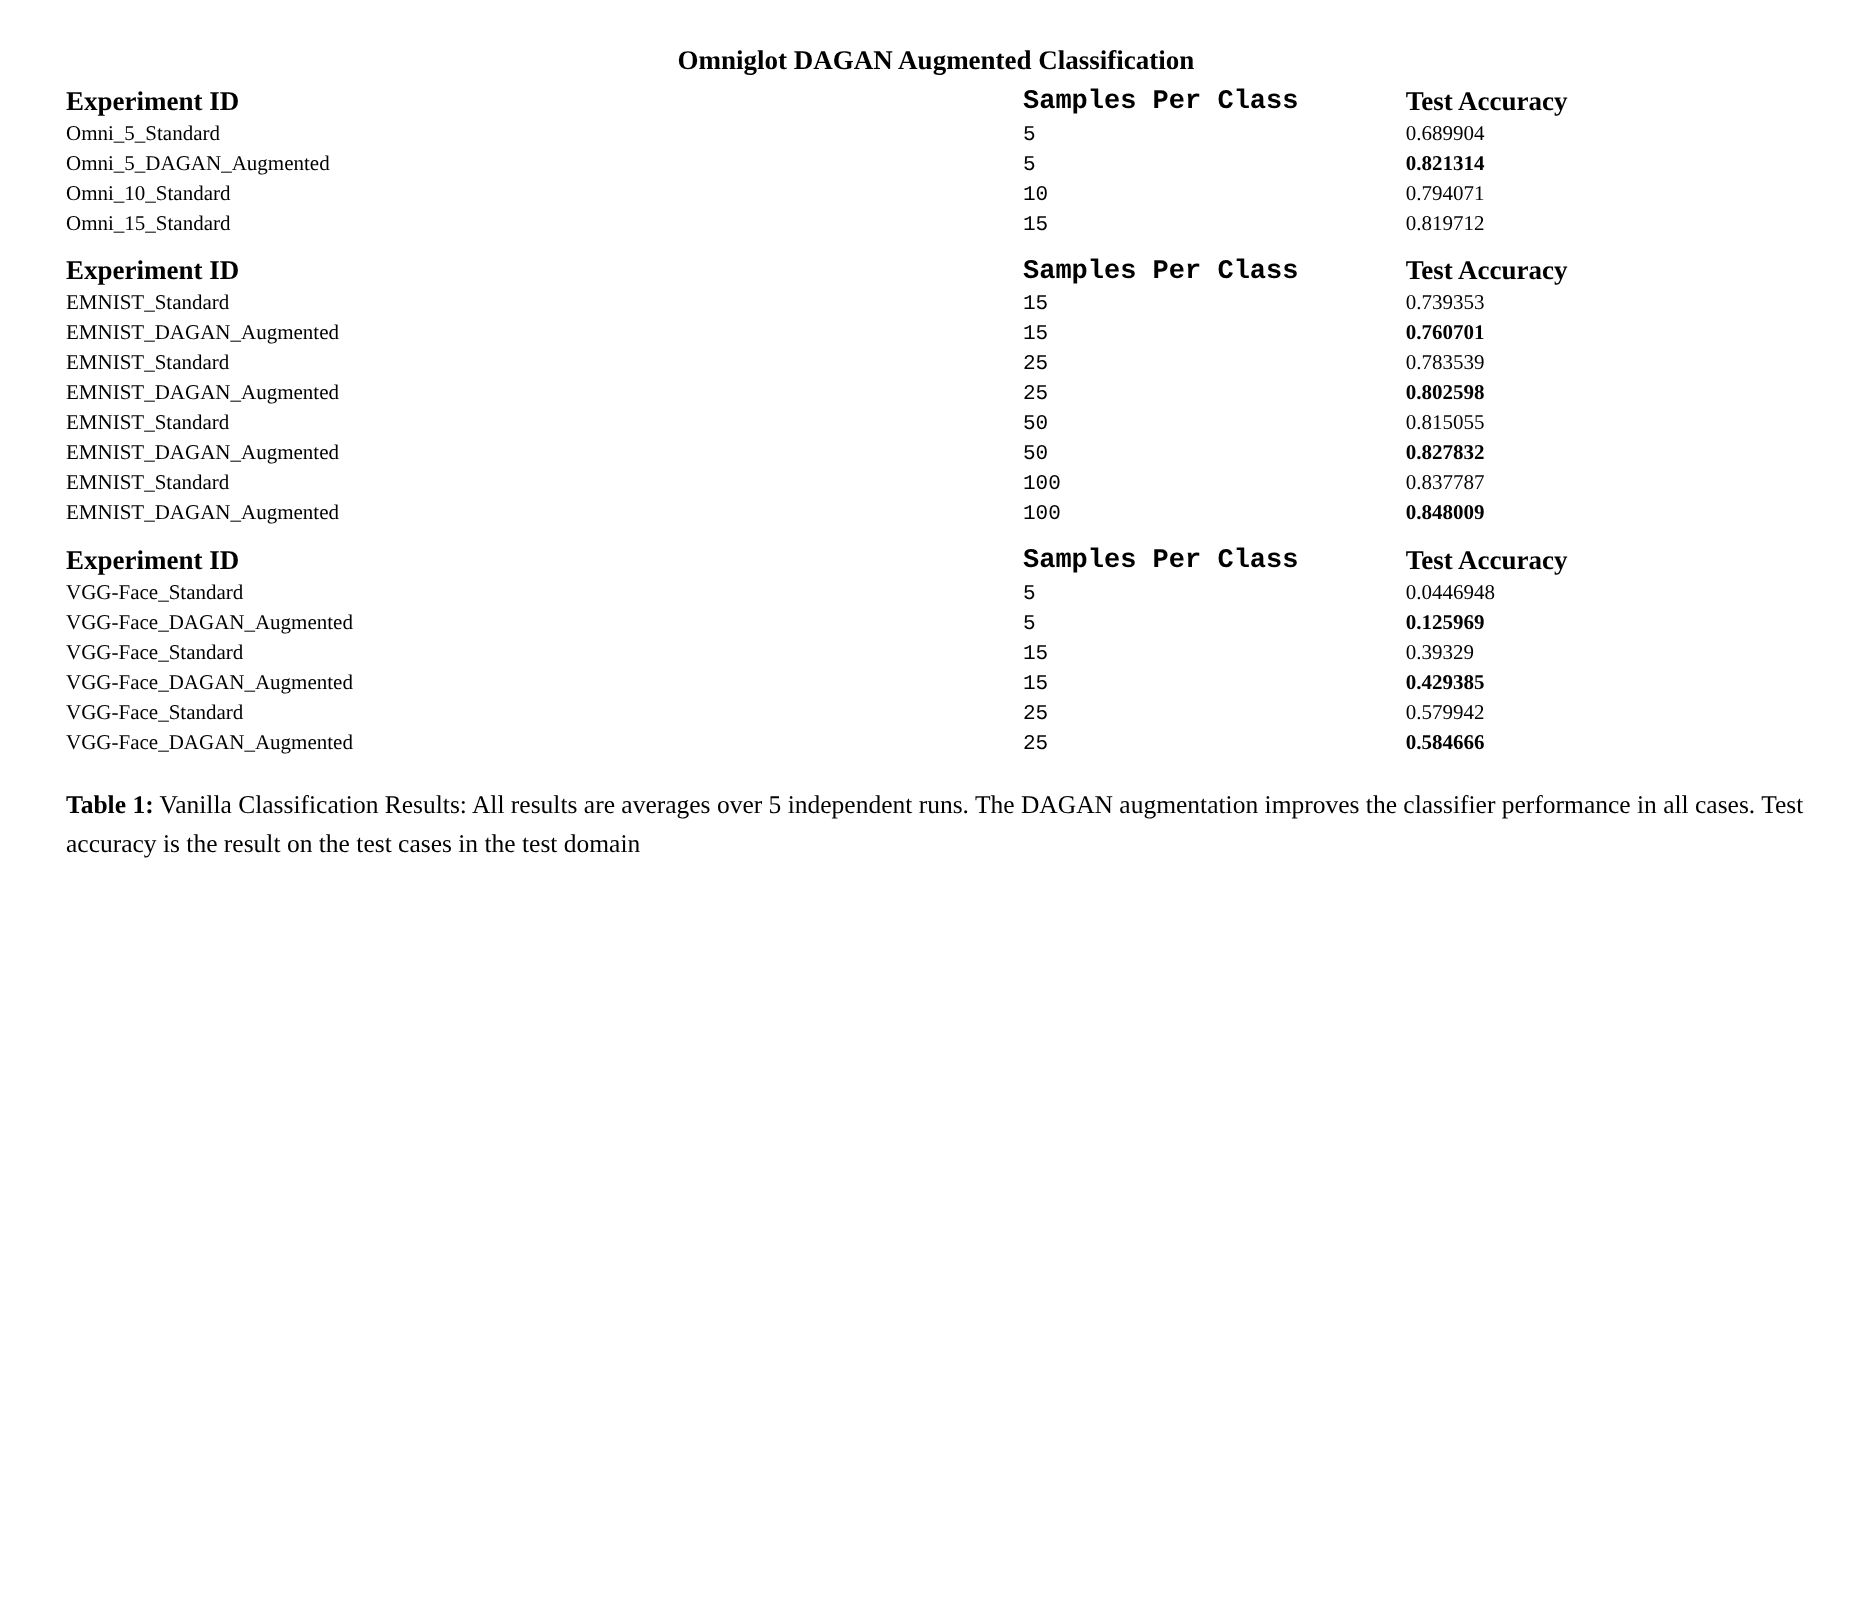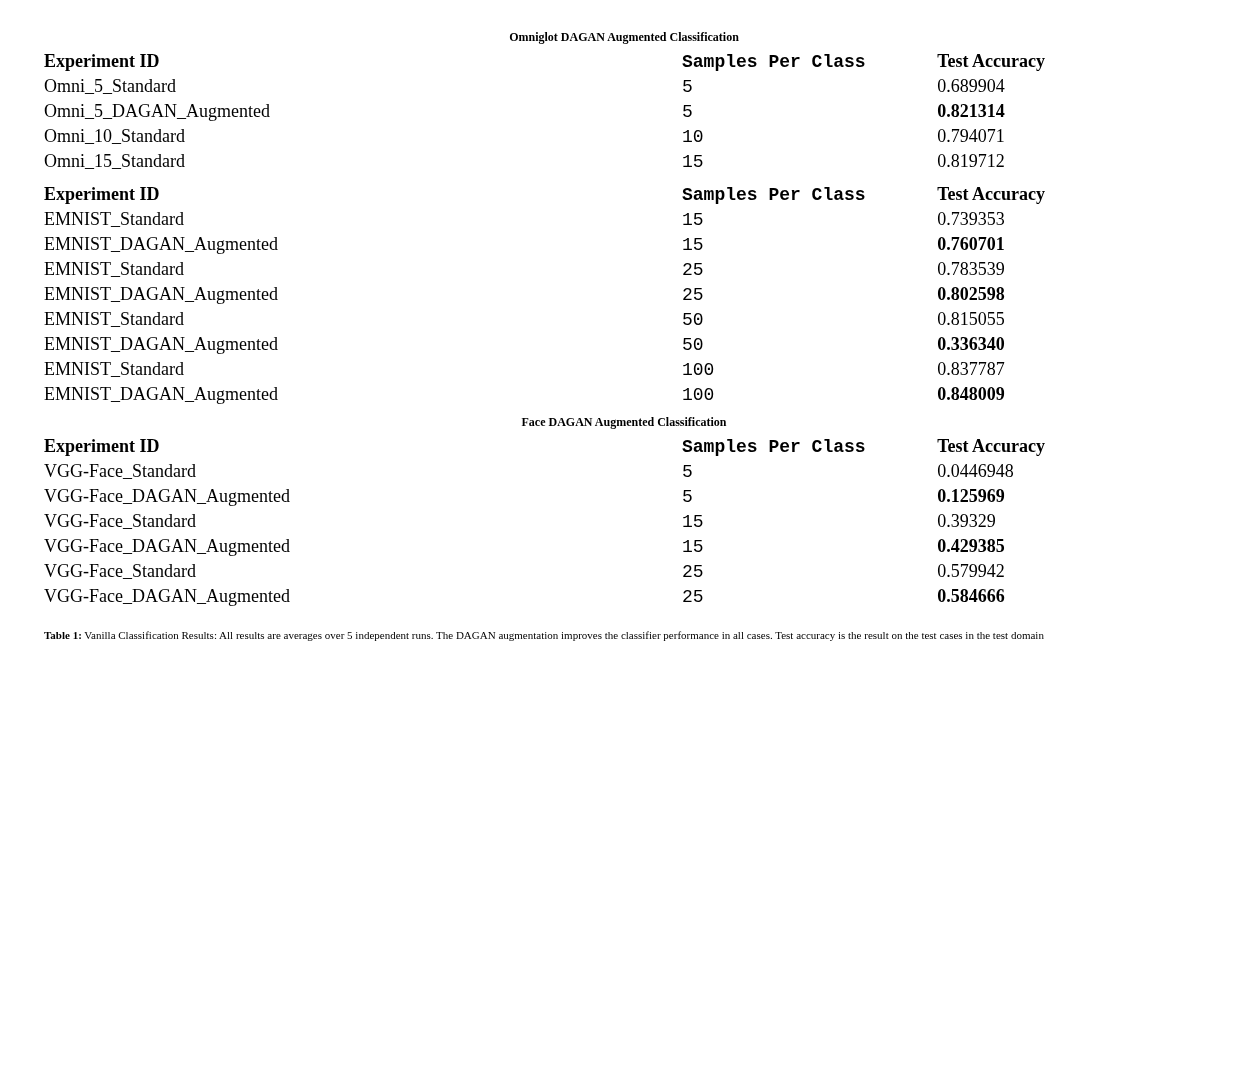--- a/index.html
+++ b/index.html
@@ -19,21 +19,21 @@
     }
 
     .page-container {
       max-width: 1160px;
       margin: 0 auto;
     }
 
     .section-title {
       text-align: center;
       font-weight: bold;
-      font-size: 12px;
+      font-size: 18px;
       margin-bottom: 4px;
     }
 
     table {
       width: 100%;
       border-collapse: collapse;
       margin-bottom: 2px;
     }
 
     .table-section {
@@ -43,21 +43,21 @@
     th {
       font-weight: bold;
       text-align: left;
       padding: 2px 8px 2px 0;
       font-size: 18px;
     }
 
     td {
       text-align: left;
       padding: 2px 8px 2px 0;
-      font-size: 18px;
+      font-size: 14px;
     }
 
     .col-experiment {
       width: 55%;
     }
 
     .col-samples {
       width: 22%;
       font-family: Liberation Mono, monospace;
     }
@@ -65,21 +65,21 @@
     .col-accuracy {
       width: 23%;
     }
 
     .bold {
       font-weight: bold;
     }
 
     .caption {
       margin-top: 18px;
-      font-size: 11px;
+      font-size: 17px;
       line-height: 1.5;
     }
   </style>
 </head>
 <body>
 
 <div class="page-container">
 
   <div class="table-section">
     <div class="section-title">Omniglot DAGAN Augmented Classification</div>
@@ -147,38 +147,37 @@
             <td class="col-accuracy bold">0.802598</td>
           </tr>
           <tr>
             <td class="col-experiment">EMNIST_Standard</td>
             <td class="col-samples">50</td>
             <td class="col-accuracy">0.815055</td>
           </tr>
           <tr>
             <td class="col-experiment">EMNIST_DAGAN_Augmented</td>
             <td class="col-samples">50</td>
-            <td class="col-accuracy bold">0.336340</td>
+            <td class="col-accuracy bold">0.827832</td>
           </tr>
           <tr>
             <td class="col-experiment">EMNIST_Standard</td>
             <td class="col-samples">100</td>
             <td class="col-accuracy">0.837787</td>
           </tr>
           <tr>
             <td class="col-experiment">EMNIST_DAGAN_Augmented</td>
             <td class="col-samples">100</td>
             <td class="col-accuracy bold">0.848009</td>
           </tr>
         </tbody>
     </table>
   </div>
 
   <div class="table-section">
-    <div class="section-title">Face DAGAN Augmented Classification</div>
     <table>
       <thead>
         <tr>
           <th class="col-experiment">Experiment ID</th>
           <th class="col-samples">Samples Per Class</th>
           <th class="col-accuracy">Test Accuracy</th>
         </tr>
       </thead>
       <tbody id="face-tbody">
       <tr>

